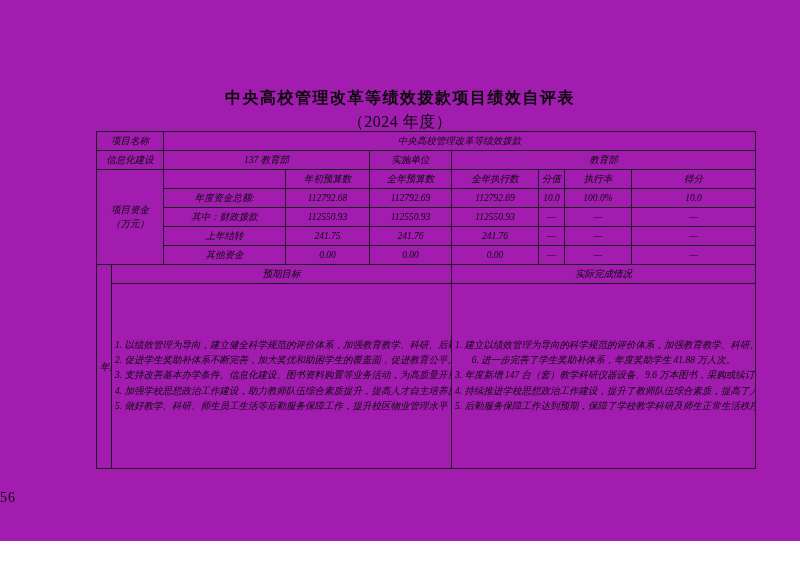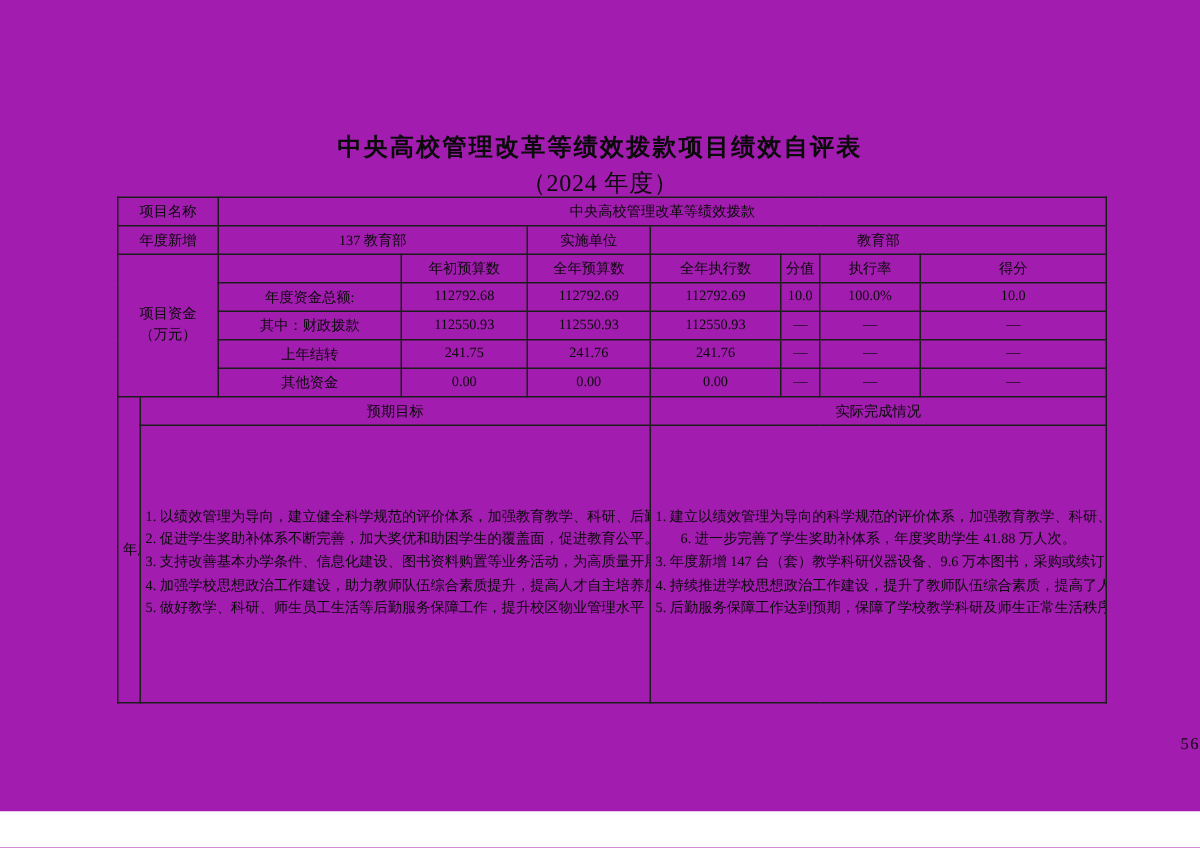--- a/index.html
+++ b/index.html
@@ -15,24 +15,25 @@
     position:absolute; top:88px; left:0; width:100%;
     text-align:center;
     font-size:16px; font-weight:bold; letter-spacing:1.5px;
   }
   .doc-subtitle {
     position:absolute; top:112px; left:0; width:100%;
     text-align:center;
     font-size:16px; letter-spacing:0.5px;
   }
   table.eval {
-    position:absolute; left:78px; top:131px;
+    position:absolute; left:96px; top:131px;
     width:659px;
     border-collapse:collapse; table-layout:fixed;
     font-size:9.5px;
+    font-style:italic;
   }
   table.eval td {
     border:1px solid #1c1c1c;
     padding:0 3px;
     height:18px;
     text-align:center;
     vertical-align:middle;
     overflow:hidden;
     white-space:nowrap;
   }
@@ -49,22 +50,22 @@
   .vtext {
     width:11px; margin:0 auto;
     line-height:20px;
     word-break:break-all;
     text-align:center;
     font-size:9.5px;
   }
   .funds-label div { line-height:14px; }
   .page-number {
     position:absolute; top:490px; left:0; width:100%;
-    text-align:right;
-    font-size:11px; letter-spacing:1px;
+    text-align:left;
+    font-size:14px; letter-spacing:1px;
   }
 </style>
 </head>
 <body>
 
 <div class="page">
 
   <div class="doc-title">中央高校管理改革等绩效拨款项目绩效自评表</div>
   <div class="doc-subtitle">（2024 年度）</div>
 
@@ -81,21 +82,21 @@
         <col style="width:124px">
     </colgroup>
 
     <tbody>
         <tr>
       <td colspan="2">项目名称</td>
       <td colspan="7">中央高校管理改革等绩效拨款</td>
     </tr>
 
     <tr>
-      <td colspan="2">年度新增</td>
+      <td colspan="2">信息化建设</td>
       <td colspan="2">137 教育部</td>
       <td>实施单位</td>
       <td colspan="4">教育部</td>
     </tr>
 
     <tr>
       <td colspan="2" rowspan="5" class="funds-label">
         <div>项目资金</div>
         <div>（万元）</div>
       </td>

